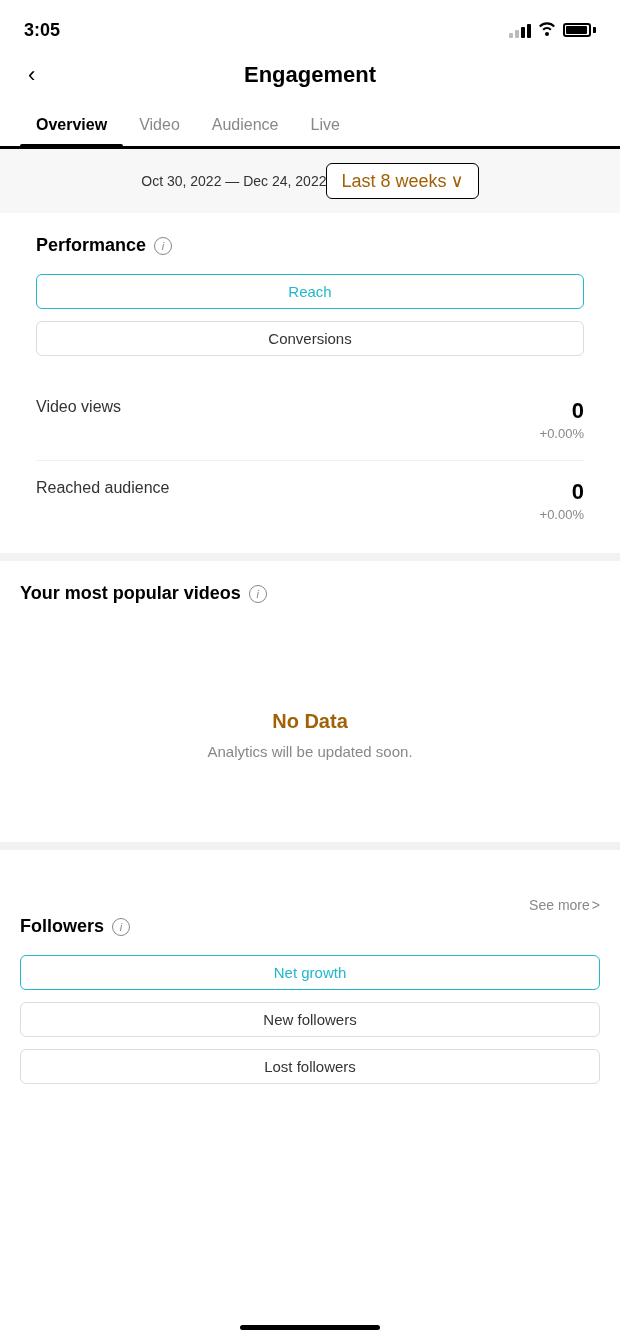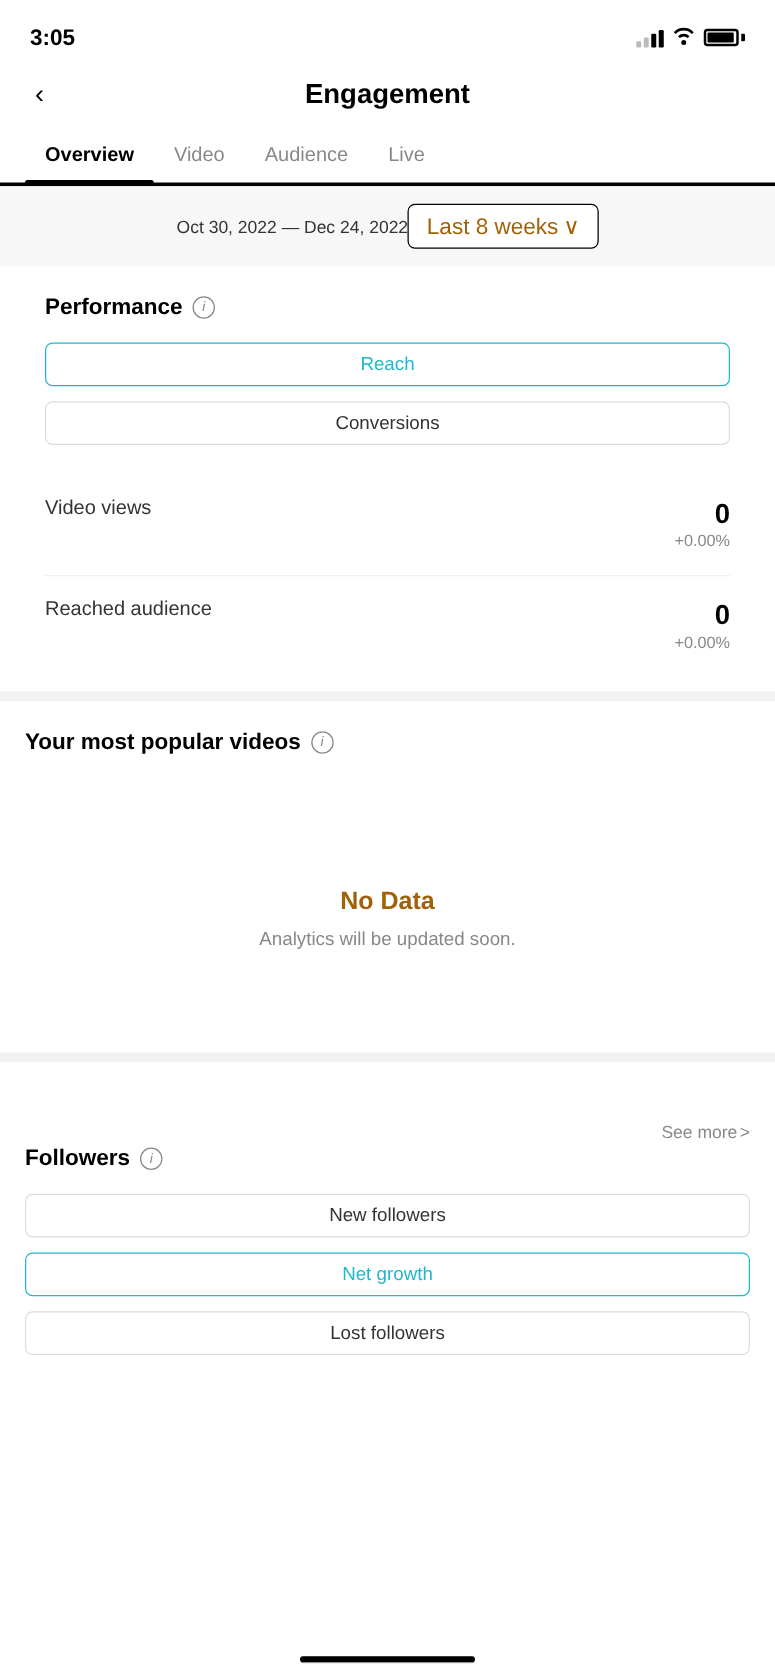--- a/index.html
+++ b/index.html
@@ -407,19 +407,19 @@
       <span>Followers</span>
       <span class="info-icon">i</span>
     </div>
     <div class="see-more-link">
       <span>See more</span>
       <span>&gt;</span>
     </div>
   </div>
 
   <div class="filter-chips">
+    <button class="chip active">Net growth</button>
     <button class="chip">New followers</button>
-    <button class="chip active">Net growth</button>
     <button class="chip">Lost followers</button>
   </div>
 </div>
 
 <div class="home-indicator" style="position: fixed; bottom: 12px; left: 50%; transform: translateX(-50%);"></div>
 
 </body></html>

